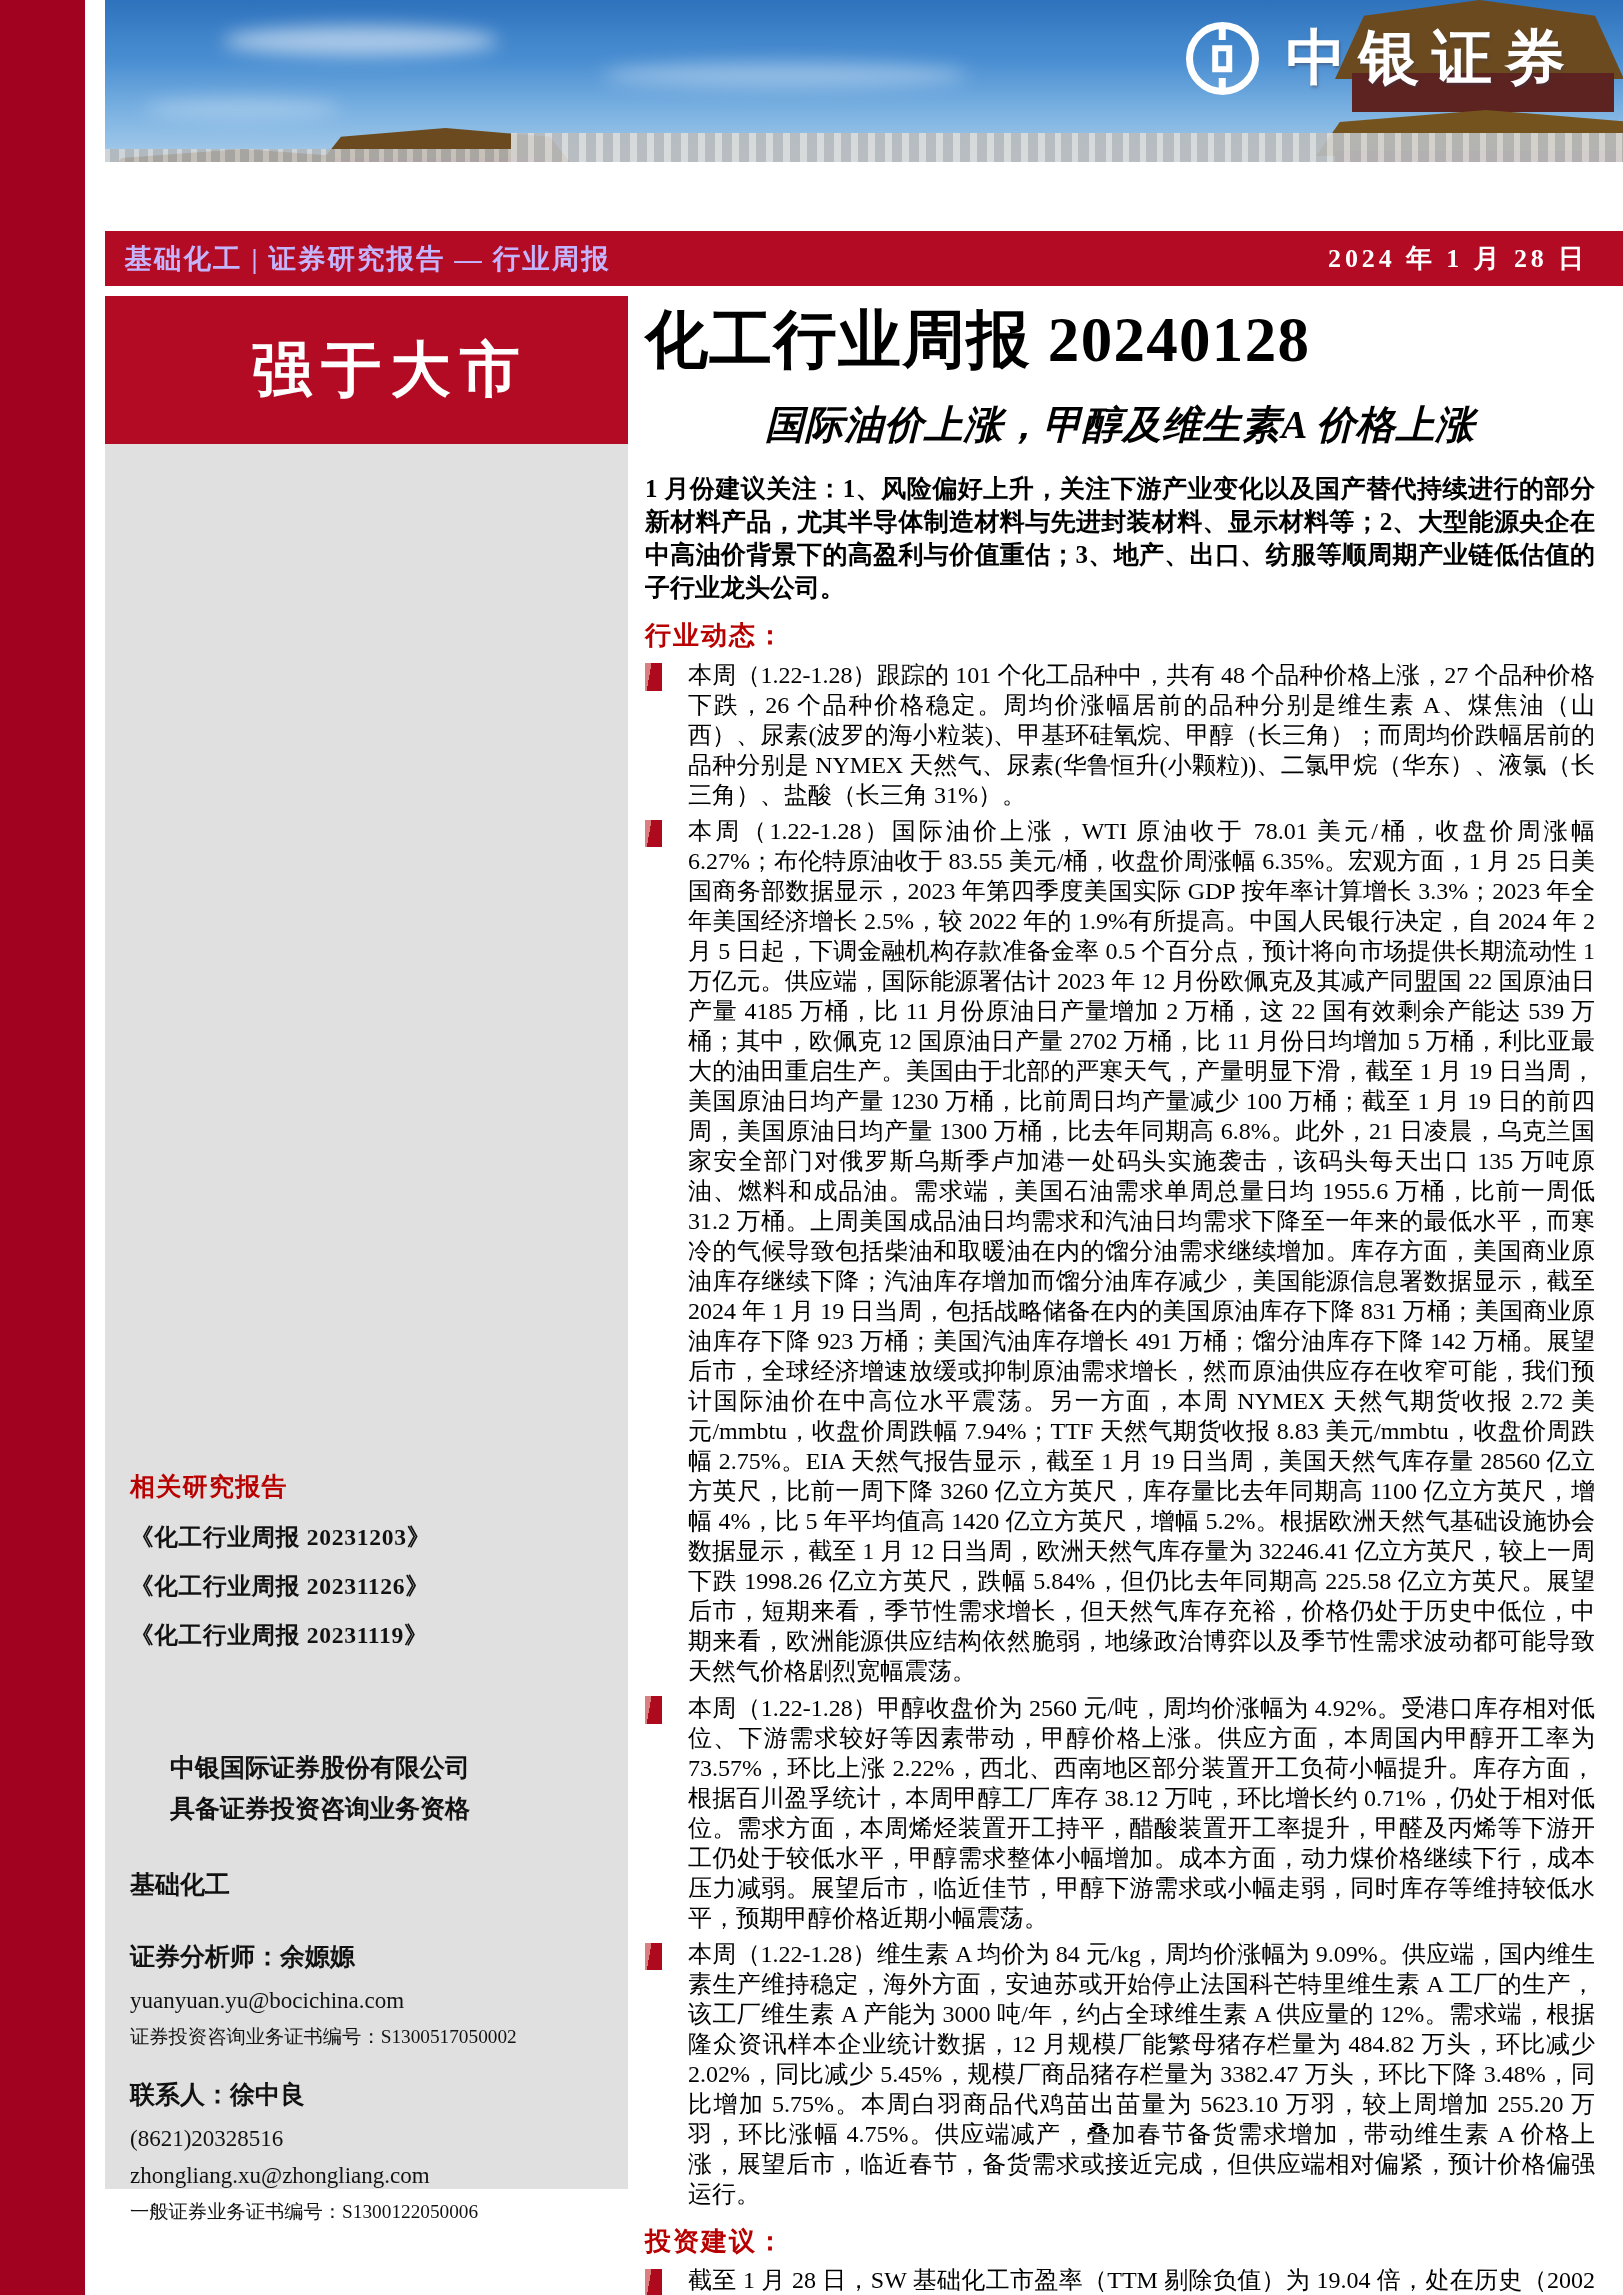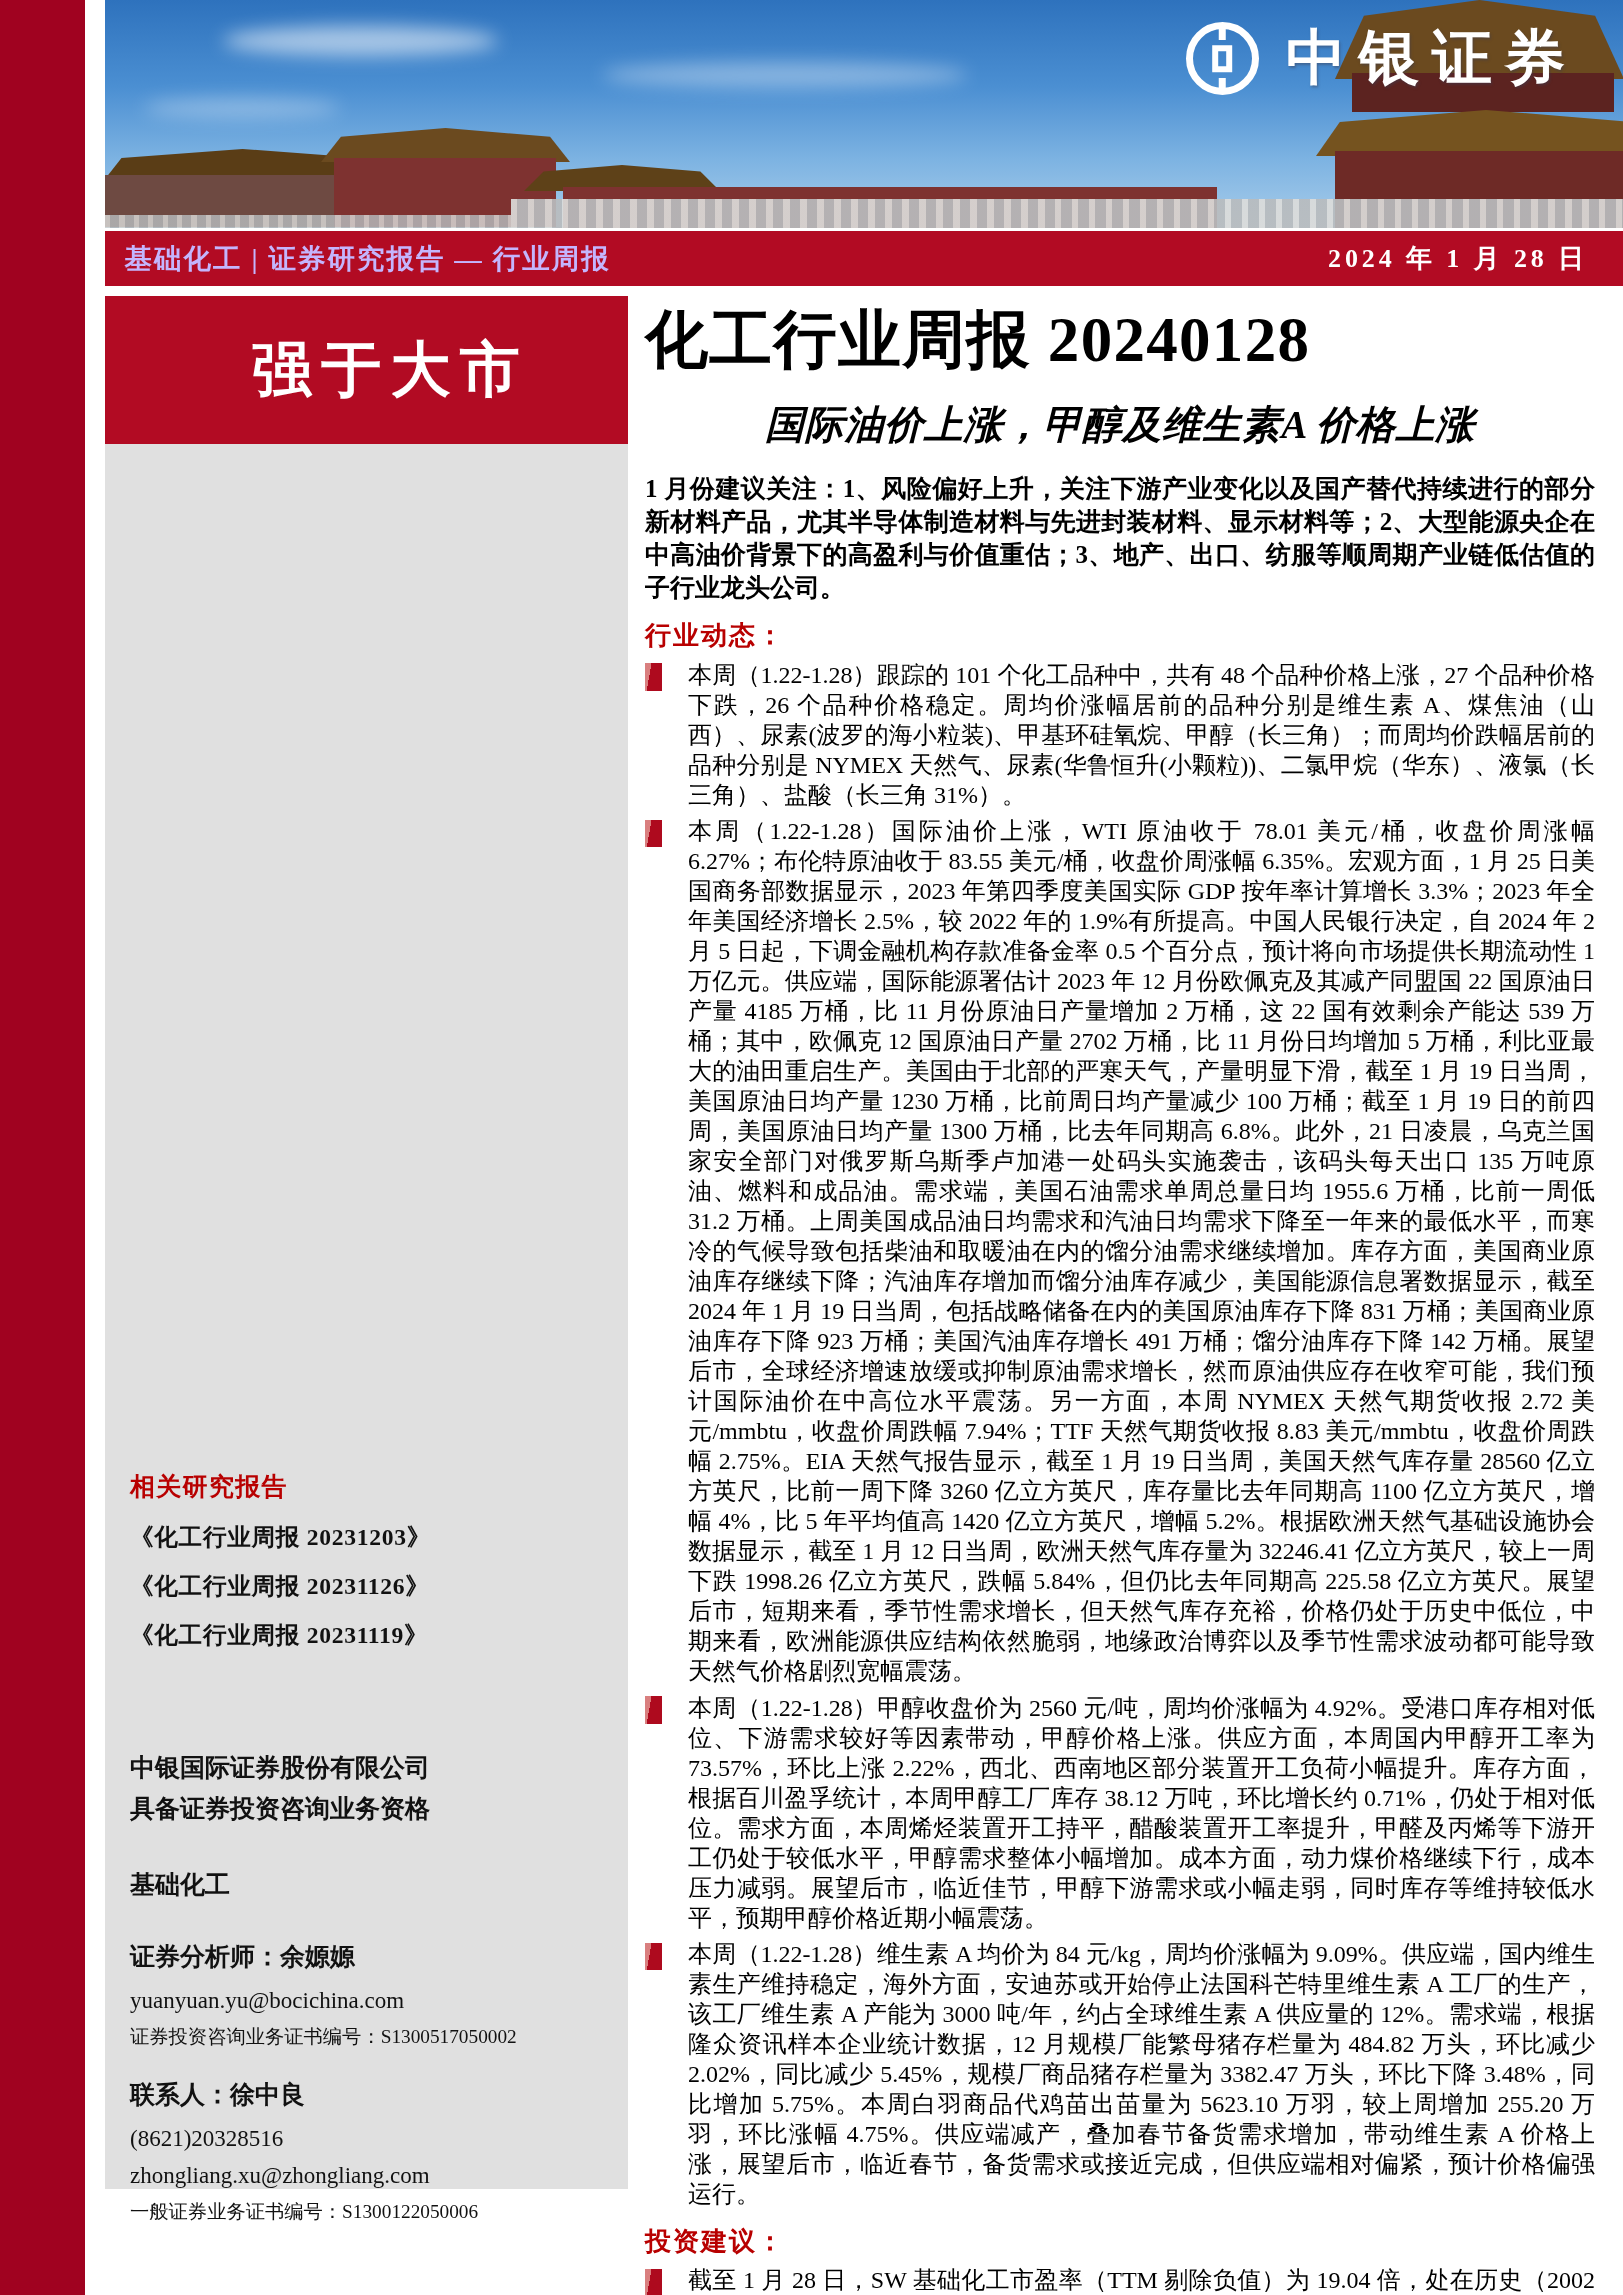--- a/index.html
+++ b/index.html
@@ -4,21 +4,21 @@
 <style>
   * { margin:0; padding:0; box-sizing:border-box; }
   html,body { background:#ffffff; }
   body { font-family:"Liberation Serif", serif; }
   .page { position:relative; width:1623px; height:2295px; background:#fff; overflow:hidden; }
 
   
   .left-bar { position:absolute; left:0; top:0; width:85px; height:2295px; background:#A00220; }
 
   
-  .photo { position:absolute; left:105px; top:0; width:1519px; height:228px; overflow:hidden;
+  .photo { position:absolute; left:105px; top:0; width:1519px; height:162px; overflow:hidden;
            background:linear-gradient(180deg,#2e72bd 0%,#4b8fd2 38%,#7db3e2 70%,#a9cdea 100%); }
   .cloud { position:absolute; background:#ffffff; border-radius:50%; filter:blur(9.2px); opacity:.55; }
   .c1 { left:118px; top:26px; width:275px; height:30px; }
   .c2 { left:497px; top:62px; width:366px; height:26px; opacity:.35; }
   .c3 { left:39px; top:98px; width:196px; height:19.6px; opacity:.3; }
   .roof { position:absolute; background:#5a3d16; }
   .r1 { left:0; top:149px; width:275px; height:30px; clip-path:polygon(0 100%,6% 30%,50% 0,94% 30%,100% 100%); }
   .w1 { left:0; top:175px; width:288px; height:52px; background:#6e4a42; }
   .r2 { left:216px; top:128px; width:249px; height:34px; clip-path:polygon(0 100%,8% 26%,50% 0,92% 26%,100% 100%); background:#6b4a1f; }
   .w2 { left:229px; top:158px; width:222px; height:69px; background:#7e3230; }
@@ -54,21 +54,21 @@
   .rating-box span { color:#fff; font-size:60px; font-weight:bold; letter-spacing:9.2px;margin-left:48px; }
 
   
   .sidebar { position:absolute; left:105px; top:444px; width:523px; height:1745px; background:#E0E0E0; }
   .sb-content { position:absolute; left:25px; top:1026px; width:478px; color:#111; }
   .sb-heading { color:#B80000; font-size:25px; font-weight:bold; letter-spacing:1.3px; margin-bottom:18.3px; }
   .sb-link { font-size:23.6px; font-weight:bold; margin-bottom:17px; letter-spacing:0.7px; }
   .sb-gap-lg { height:79px; }
   .sb-gap-md { height:39px; }
   .sb-gap-sm { height:23.6px; }
-  .sb-company { font-size:25px; font-weight:bold; line-height:41px; }
+  .sb-company { font-size:25px; font-weight:bold; line-height:41px;margin-left:40px; }
   .sb-industry { font-size:25px; font-weight:bold; }
   .sb-label { font-size:25px; font-weight:bold; margin-bottom:9.2px; }
   .sb-line { font-size:23px; line-height:37px; }
   .sb-cert { font-size:19.3px; line-height:35px; white-space:nowrap; }
 
   
   .main { position:absolute; left:645px; top:296px; width:950px; color:#000; }
   .title { font-size:63px; font-weight:bold; letter-spacing:1.3px; line-height:88px; white-space:nowrap; }
   .subtitle { font-size:39px; font-weight:bold; font-style:italic; text-align:center; margin-top:14.4px; letter-spacing:0.7px; }
   .intro { font-size:25px; font-weight:bold; line-height:33px; text-align:justify; margin-top:19.6px; }

